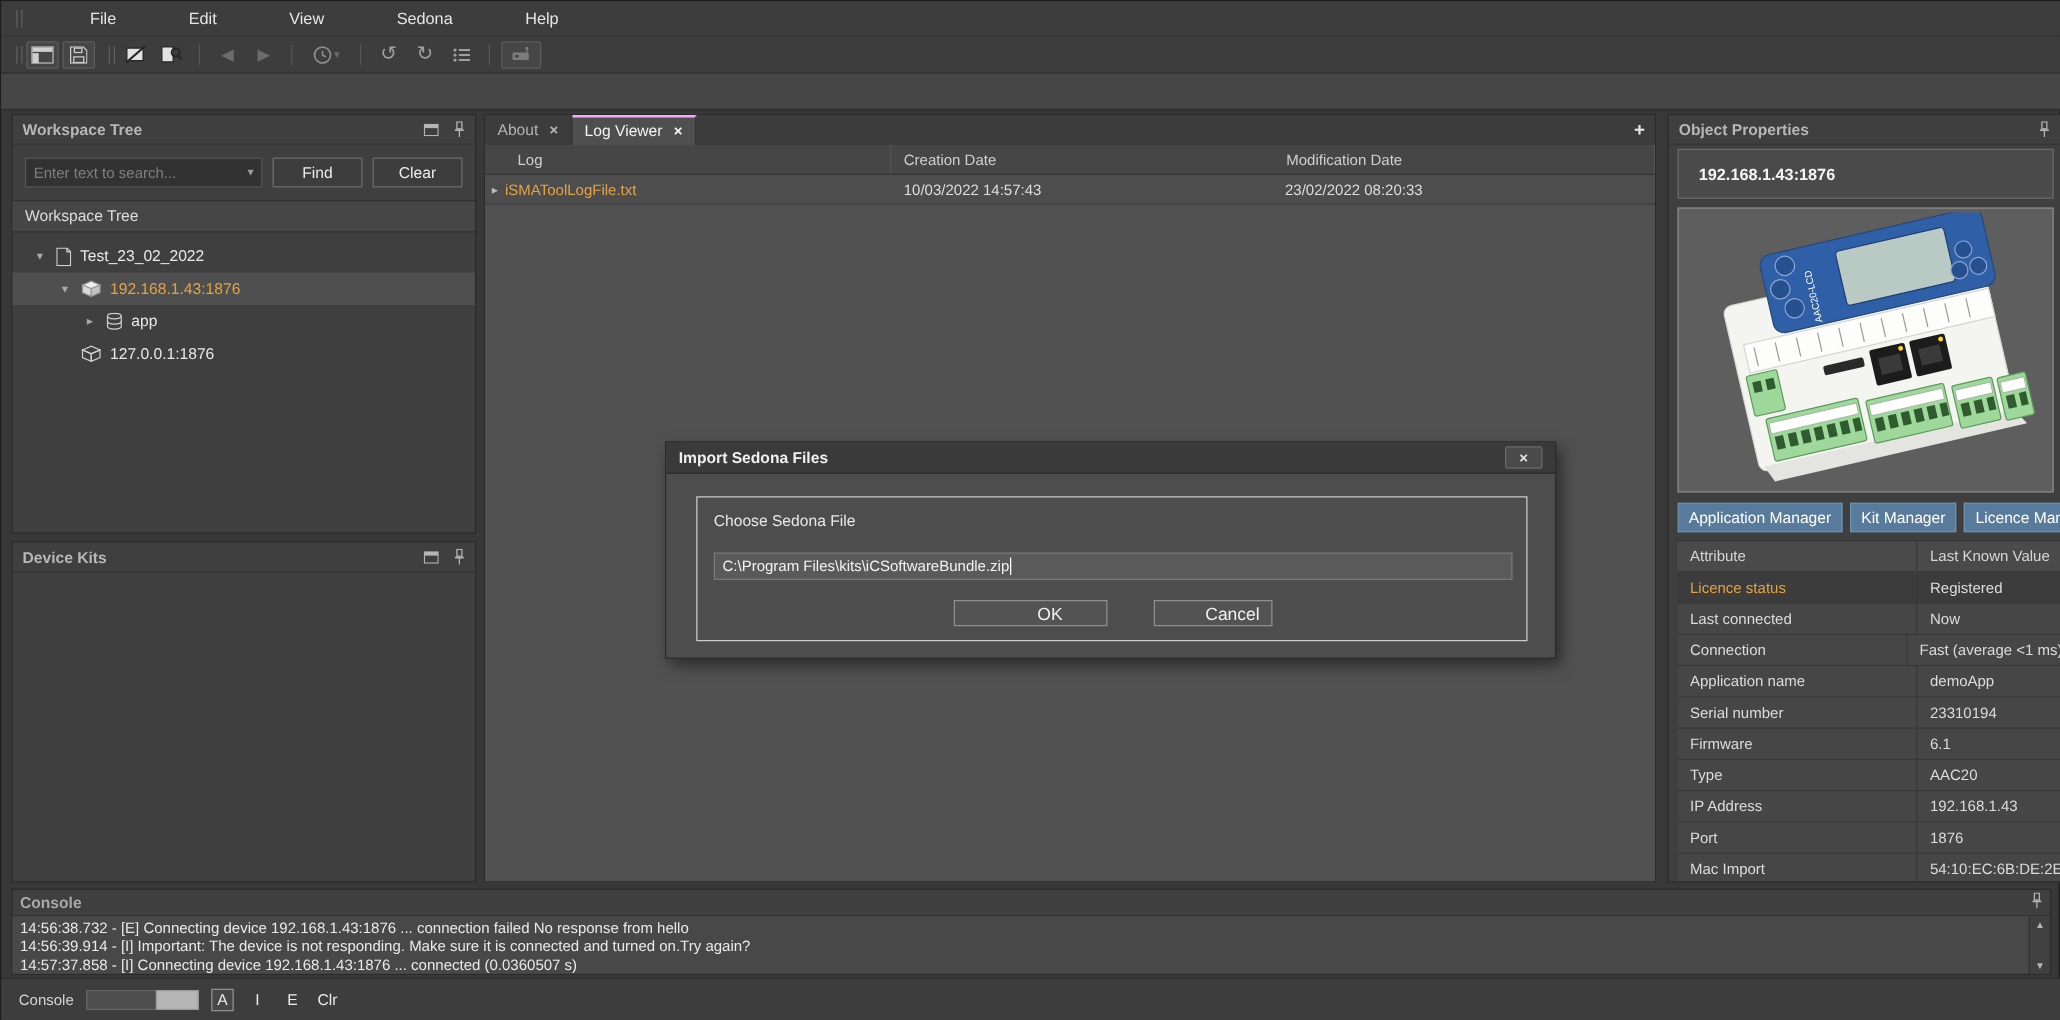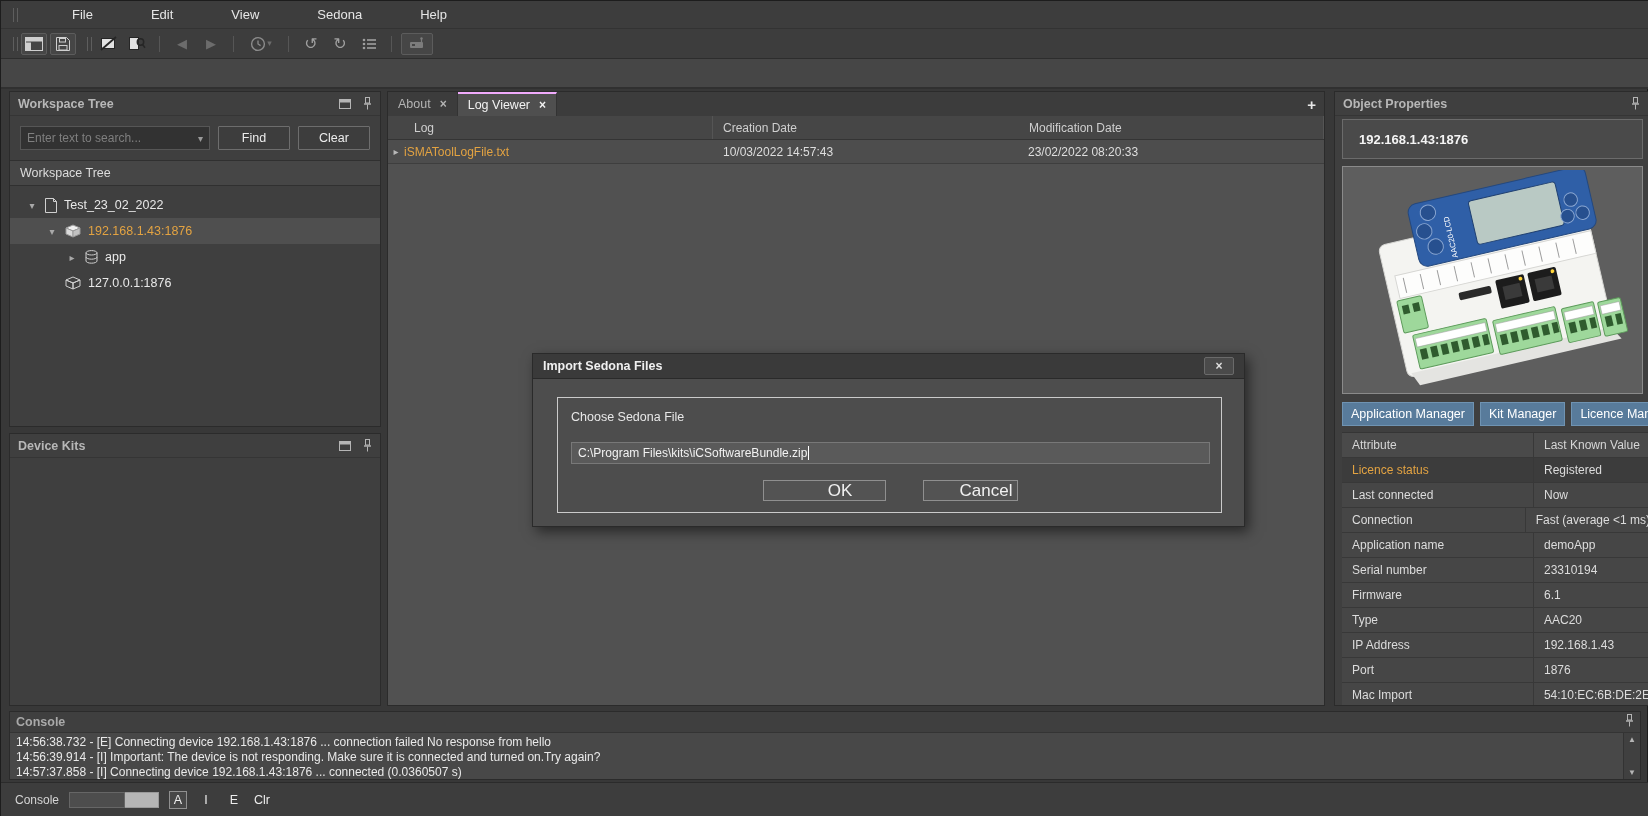--- a/index.html
+++ b/index.html
@@ -71,21 +71,21 @@
   .dclose{margin-left:auto;width:30px;height:18px;background:#4a4a4a;border:1px solid #6a6a6a;
     border-radius:2px;display:flex;align-items:center;justify-content:center;color:#e0e0e0;
     font-weight:bold;font-size:12px;line-height:1;}
   .groupbox{position:absolute;left:24px;top:43px;width:665px;height:116px;border:1px solid #cbcbcb;}
   .glabel{position:absolute;left:13px;top:12px;color:#e8e8e8;font-size:12.5px;}
   .fileinput{position:absolute;left:13px;top:44px;width:639px;height:22px;background:#5a5a5a;
     border:1px solid #787878;display:flex;align-items:center;padding:0 6px;color:#f2f2f2;}
   .caretbar{width:1px;height:14px;background:#ffffff;margin-left:1px;}
   .dbuttons{position:absolute;left:0;top:82px;width:665px;display:flex;justify-content:center;gap:37px;}
   .dbtn{height:21px;background:#535353;border:1px solid #8f8f8f;color:#f0f0f0;display:flex;
-    align-items:center;justify-content:center;font-size:17px;padding-left:31px;}
+    align-items:center;justify-content:center;font-size:14px;padding-left:31px;}
 
   
   .objprops{left:1333px;top:90px;width:315px;height:615px;background:#3f3f3f;border:1px solid #2b2b2b;overflow:hidden;}
   .namebox{position:absolute;left:7px;top:27px;width:301px;height:40px;background:#4a4a4a;
     border:1px solid #6b6b6b;display:flex;align-items:center;padding-left:16px;color:#f5f5f5;
     font-weight:bold;font-size:13px;}
   .imgbox{position:absolute;left:7px;top:74px;width:301px;height:228px;background:#5e5e5e;
     border:1px solid #8a8a8a;display:flex;align-items:center;justify-content:center;overflow:hidden;}
   .mgrbtns{position:absolute;left:7px;top:310px;width:308px;height:24px;display:flex;gap:6px;overflow:hidden;}
   .mbtn{height:24px;background:#587b9b;border:1px solid #6f93b2;color:#ffffff;display:flex;

